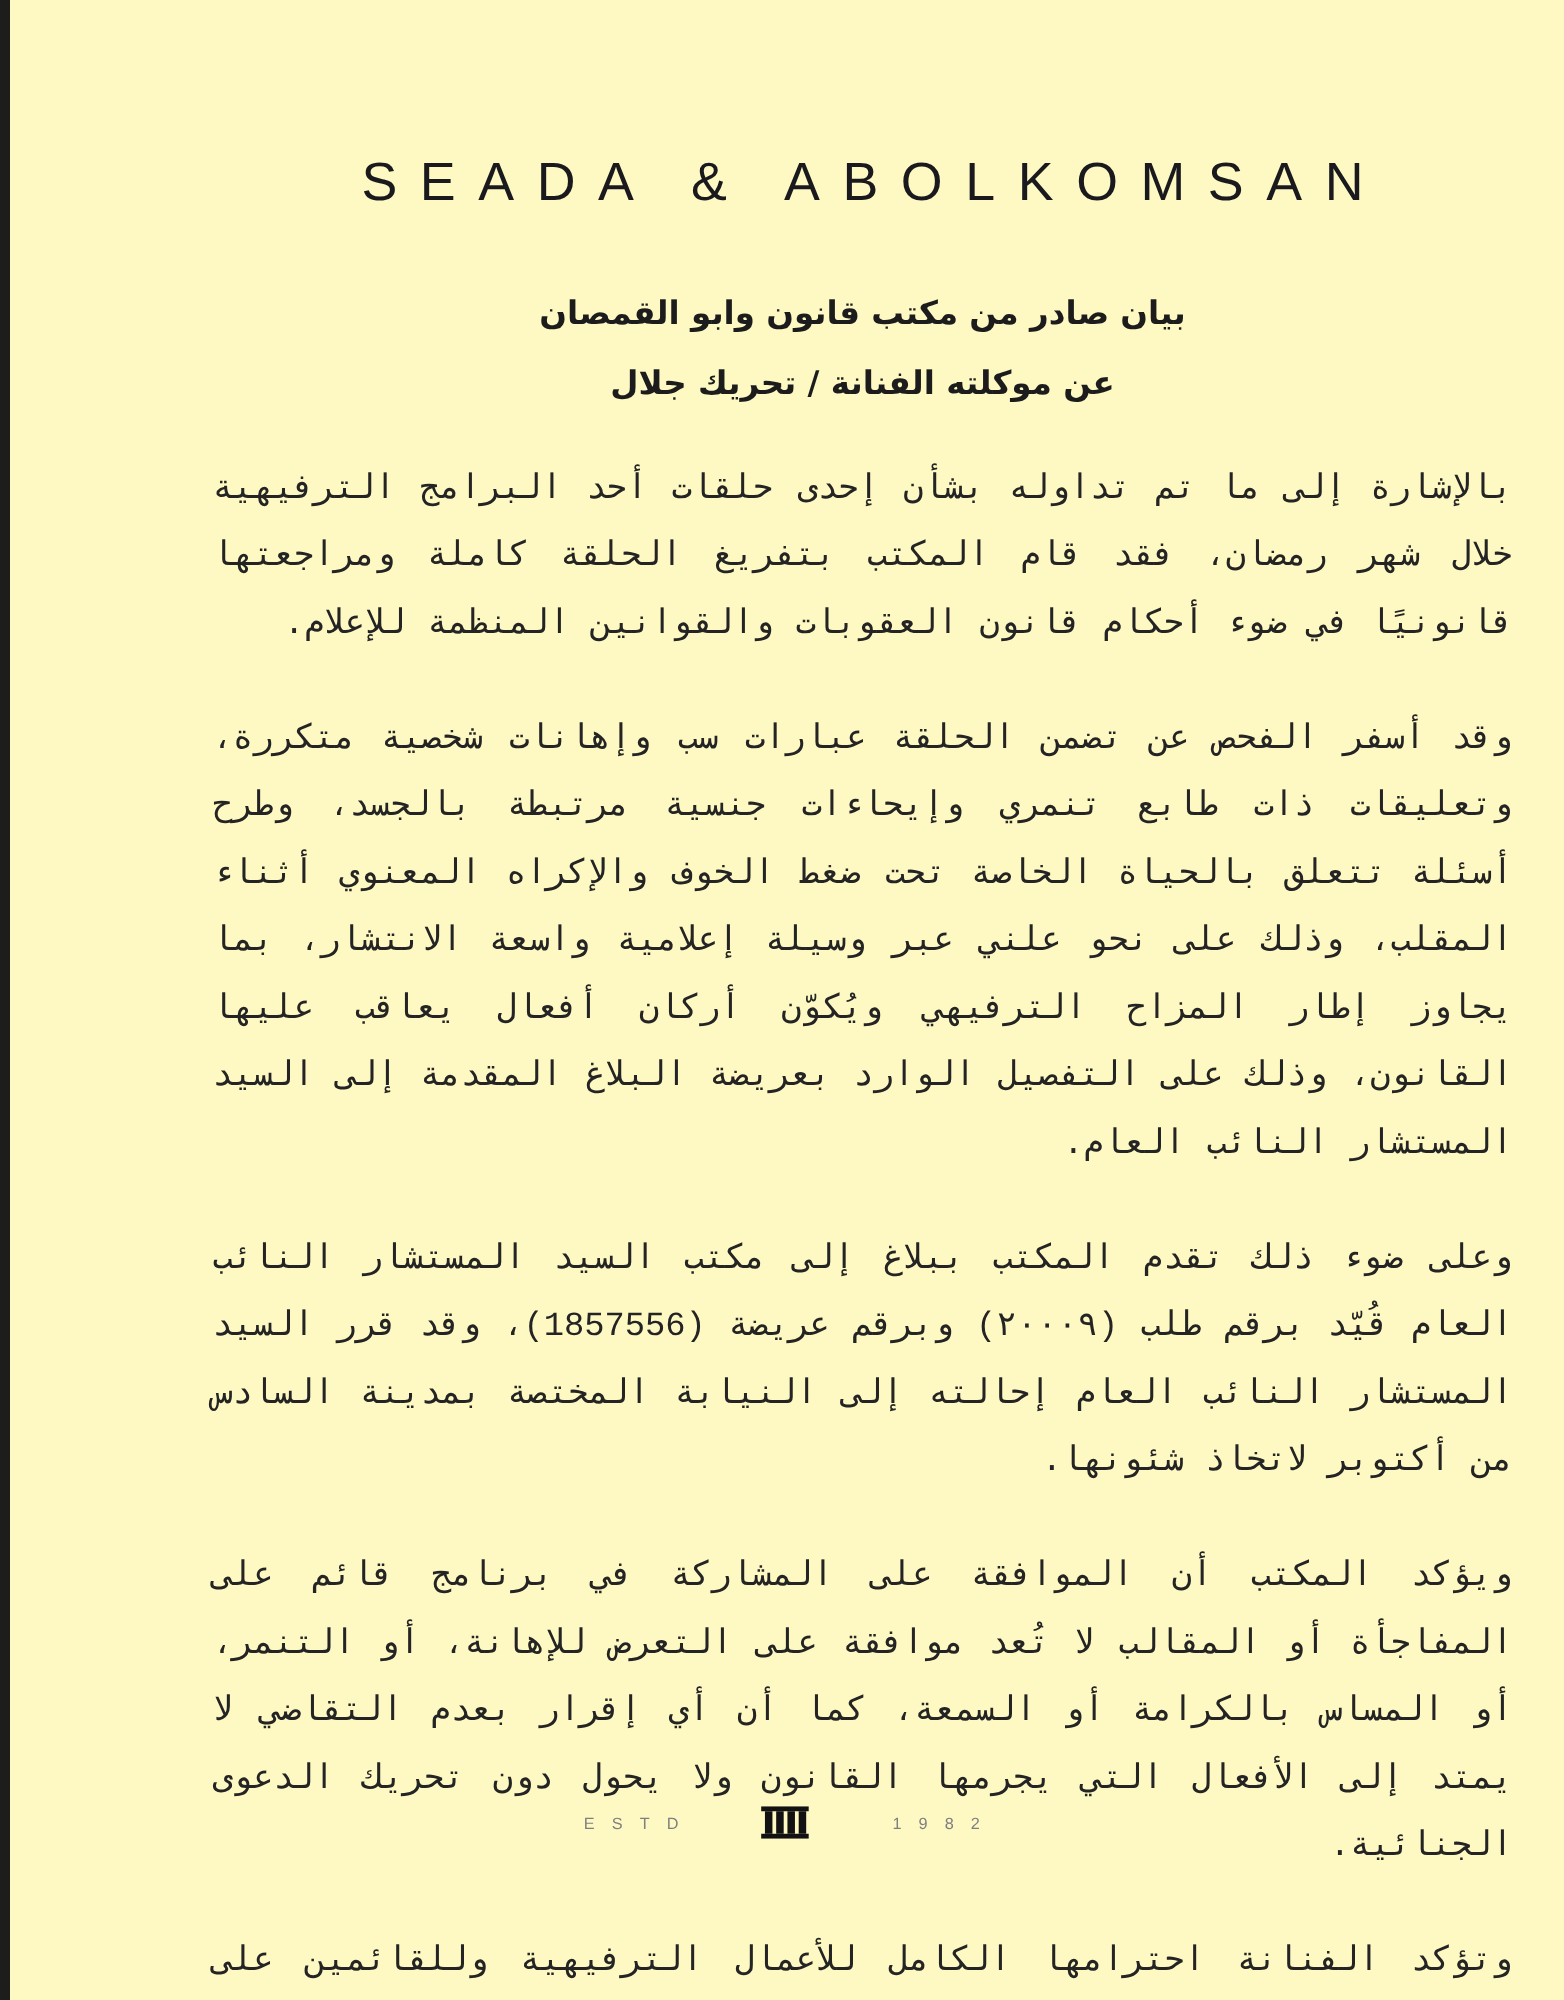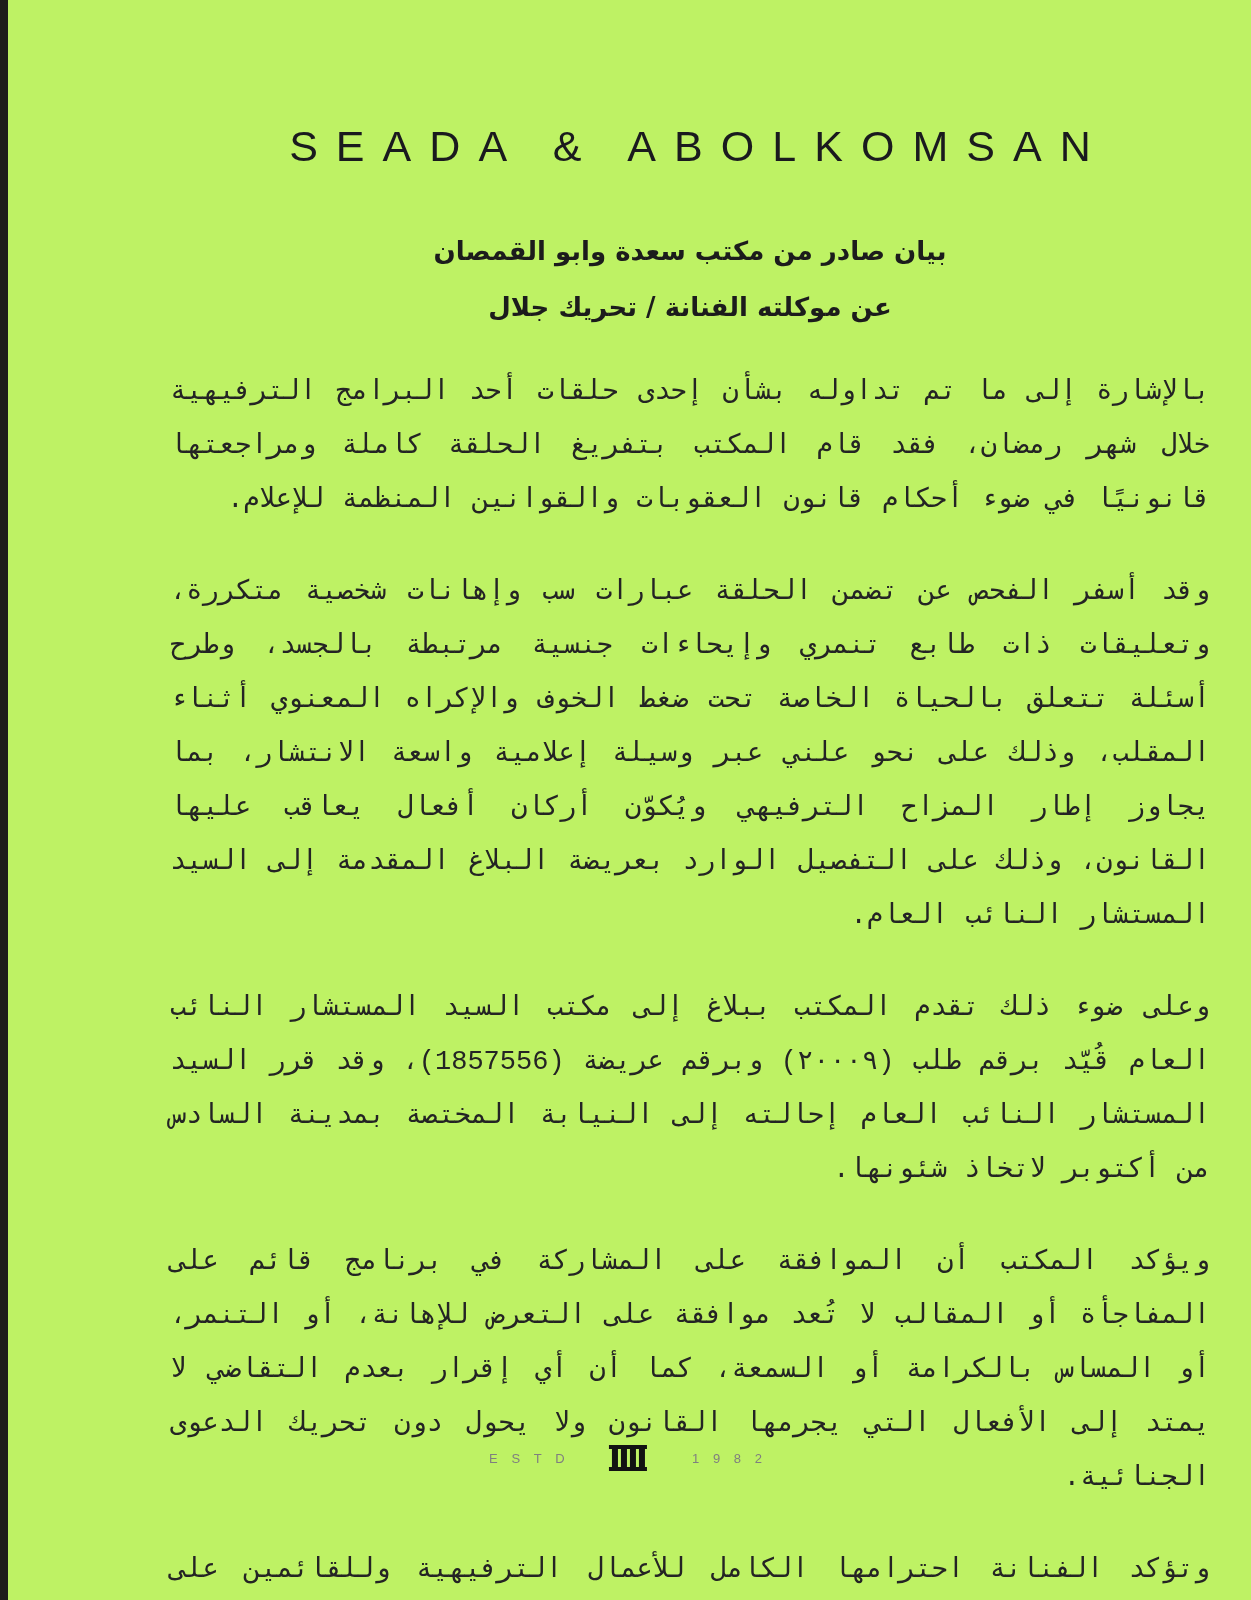--- a/index.html
+++ b/index.html
@@ -4,21 +4,21 @@
 <style>
   html, body {
     margin: 0;
     padding: 0;
     background: #e9e9e9;
   }
   .page {
     position: relative;
     width: 1251px;
     height: 1600px;
-    background: #bef264;
+    background: #fef9c3;
     overflow: hidden;
     font-family: "DejaVu Sans", sans-serif;
   }
   .left-strip {
     position: absolute;
     left: 0;
     top: 0;
     width: 8px;
     height: 1600px;
     background: #1d1d1b;
@@ -65,21 +65,21 @@
   .body-text p:first-child {
     margin-top: 30px;
   }
   .page-footer {
     position: absolute;
     left: 50%;
     transform: translateX(-50%);
     top: 1445px;
     display: flex;
     align-items: center;
-    gap: 30px;
+    gap: 52px;
     white-space: nowrap;
   }
   .footer-label {
     font-family: "Liberation Sans", sans-serif;
     font-size: 13px;
     letter-spacing: 1.05em;
     text-indent: 1.05em;
     color: #7f7f7f;
     font-weight: 400;
   }
@@ -92,21 +92,21 @@
 
 <div class="page">
 
   <div class="left-strip"></div>
 
   <div class="content">
 
     <div class="brand-title">SEADA &amp; ABOLKOMSAN</div>
 
     <div class="statement-heading">
-      <div>بيان صادر من مكتب سعدة وابو القمصان</div>
+      <div>بيان صادر من مكتب قانون وابو القمصان</div>
       <div>عن موكلته الفنانة / تحريك جلال</div>
     </div>
 
     <div class="body-text">
       <p>بالإشارة إلى ما تم تداوله بشأن إحدى حلقات أحد البرامج الترفيهية خلال شهر رمضان، فقد قام المكتب بتفريغ الحلقة كاملة ومراجعتها قانونيًا في ضوء أحكام قانون العقوبات والقوانين المنظمة للإعلام.</p>
       <p>وقد أسفر الفحص عن تضمن الحلقة عبارات سب وإهانات شخصية متكررة، وتعليقات ذات طابع تنمري وإيحاءات جنسية مرتبطة بالجسد، وطرح أسئلة تتعلق بالحياة الخاصة تحت ضغط الخوف والإكراه المعنوي أثناء المقلب، وذلك على نحو علني عبر وسيلة إعلامية واسعة الانتشار، بما يجاوز إطار المزاح الترفيهي ويُكوّن أركان أفعال يعاقب عليها القانون، وذلك على التفصيل الوارد بعريضة البلاغ المقدمة إلى السيد المستشار النائب العام.</p>
       <p>وعلى ضوء ذلك تقدم المكتب ببلاغ إلى مكتب السيد المستشار النائب العام قُيّد برقم طلب (٢٠٠٠٩) وبرقم عريضة (1857556)، وقد قرر السيد المستشار النائب العام إحالته إلى النيابة المختصة بمدينة السادس من أكتوبر لاتخاذ شئونها.</p>
       <p>ويؤكد المكتب أن الموافقة على المشاركة في برنامج قائم على المفاجأة أو المقالب لا تُعد موافقة على التعرض للإهانة، أو التنمر، أو المساس بالكرامة أو السمعة، كما أن أي إقرار بعدم التقاضي لا يمتد إلى الأفعال التي يجرمها القانون ولا يحول دون تحريك الدعوى الجنائية.</p>
       <p>وتؤكد الفنانة احترامها الكامل للأعمال الترفيهية وللقائمين على الصناعة الإعلامية بوجه عام، وأن اللجوء للإجراءات المستشار يأتي حفاظًا على الحدود المهنية والإنسانية الواجب مراعاتها في العمل الإعلامي، دون أن ينصرف إلى العمل الفني ذاته أو القناة أو جهة الإنتاج، وإنما إلى ما ورد بالحلقة محل الفحص.</p>
     </div>

